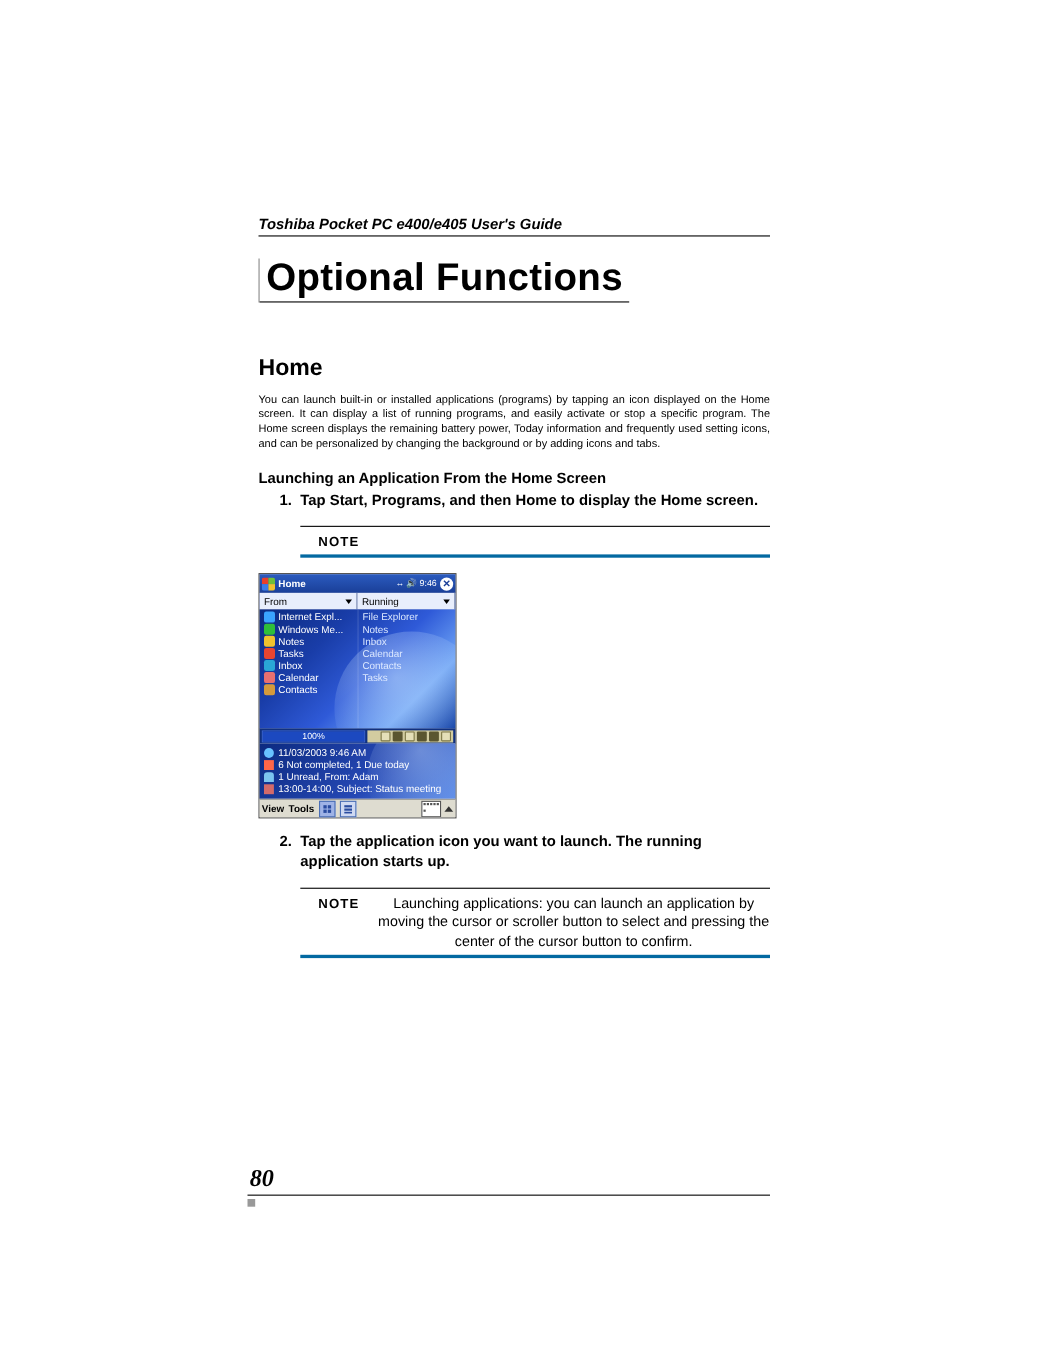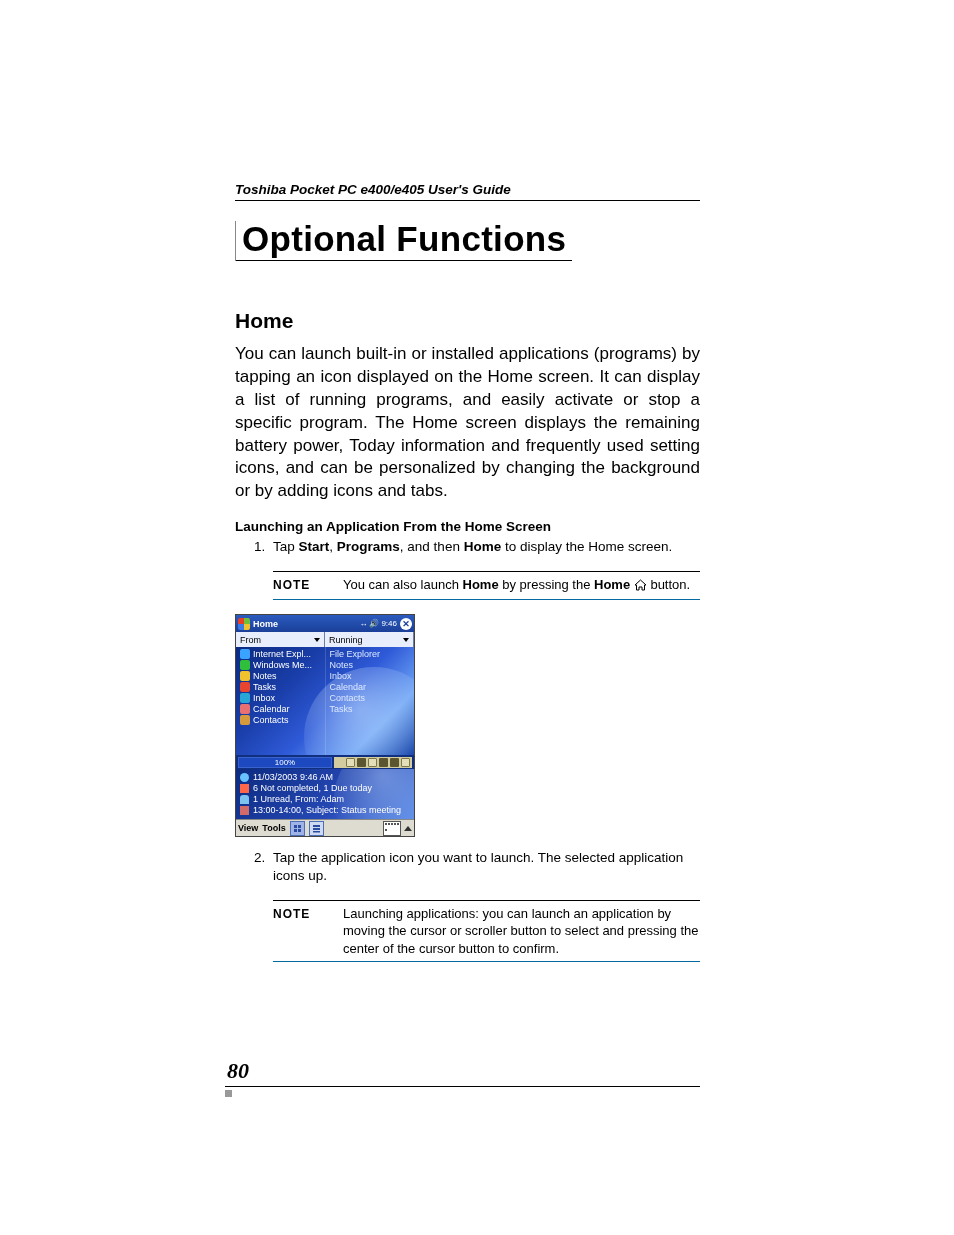--- a/index.html
+++ b/index.html
@@ -8,21 +8,21 @@
     background: #fff;
     font-family: Arial, Helvetica, sans-serif;
     color: #000;
     width: 954px;
     height: 1235px;
     position: relative;
   }
   .page {
     position: absolute;
     left: 235px;
-    top: 182px;
+    top: 196px;
     width: 465px;
   }
   .running-header {
     font-style: italic;
     font-weight: bold;
     font-size: 13.5px;
     margin-bottom: 3px;
   }
   .header-rule {
     border: none;
@@ -51,49 +51,51 @@
     padding: 0 6px 2px 6px;
     line-height: 1.05;
   }
   .section-title {
     font-weight: bold;
     font-size: 21px;
     margin-top: 48px;
     margin-bottom: 10px;
   }
   .body-text {
-    font-size: 17px;
+    font-size: 10px;
     line-height: 1.35;
     text-align: justify;
   }
   .subheading {
     font-weight: bold;
     font-size: 13.5px;
     margin-top: 16px;
     margin-bottom: 4px;
   }
   ol.steps {
     margin: 0;
     padding-left: 34px;
     font-size: 13.5px;
     line-height: 1.35;
   }
   ol.steps li {
     padding-left: 4px;
     margin-bottom: 4px;
+    font-weight: bold;
   }
   .note-block {
     margin: 14px 0 14px 38px;
     border-top: 1px solid #000;
-    border-bottom: 1px solid #0369a1;
+    border-bottom: 3px solid #0369a1;
     padding: 4px 0;
     display: flex;
     align-items: flex-start;
     font-size: 13px;
     line-height: 1.35;
+    text-align: center;
   }
   .note-label {
     font-family: "Arial Black", Arial, sans-serif;
     font-weight: 900;
     letter-spacing: 1px;
     font-size: 12px;
     flex: 0 0 70px;
     padding-top: 1px;
   }
   .note-text {
@@ -284,29 +286,20 @@
   <div class="subheading">Launching an Application From the Home Screen</div>
 
   <ol class="steps">
     <li>
       <span>Tap </span><b>Start</b><span>, </span><b>Programs</b><span>, and then </span><b>Home</b><span> to display the Home screen.</span>
     </li>
   </ol>
 
   <div class="note-block">
     <div class="note-label">NOTE</div>
-    <div class="note-text">
-      <span>You can also launch </span><b>Home</b><span> by pressing the </span><b>Home</b>
-      <span class="home-icon">
-        <svg width="13" height="12" viewBox="0 0 13 12">
-            <path d="M6.5 1 L12 6 L10.5 6 L10.5 11 L8 11 L8 8 L5 8 L5 11 L2.5 11 L2.5 6 L1 6 Z" fill="none" stroke="#000" stroke-width="1"></path>
-          </svg>
-      </span>
-      <span> button.</span>
-    </div>
   </div>
 
   <div class="device">
     <div class="titlebar">
       <div class="start-flag">
         <span style="background:#e83f2a"></span>
           <span style="background:#6fbf3a"></span>
         <span style="background:#3a7be8"></span>
           <span style="background:#f0c22e"></span>
       </div>
@@ -432,21 +425,21 @@
             <span></span>
             <span></span>
             <span></span>
         </div>
         <div class="tri-up"></div>
       </div>
     </div>
   </div>
 
   <ol class="steps" start="2">
-    <li>Tap the application icon you want to launch. The selected application icons up.</li>
+    <li>Tap the application icon you want to launch. The running application starts up.</li>
   </ol>
 
   <div class="note-block">
     <div class="note-label">NOTE</div>
     <div class="note-text">Launching applications: you can launch an application by moving the cursor or scroller button to select and pressing the center of the cursor button to confirm.</div>
   </div>
 </div>
 
 <div class="page-footer">
   <div class="page-num">80</div>

